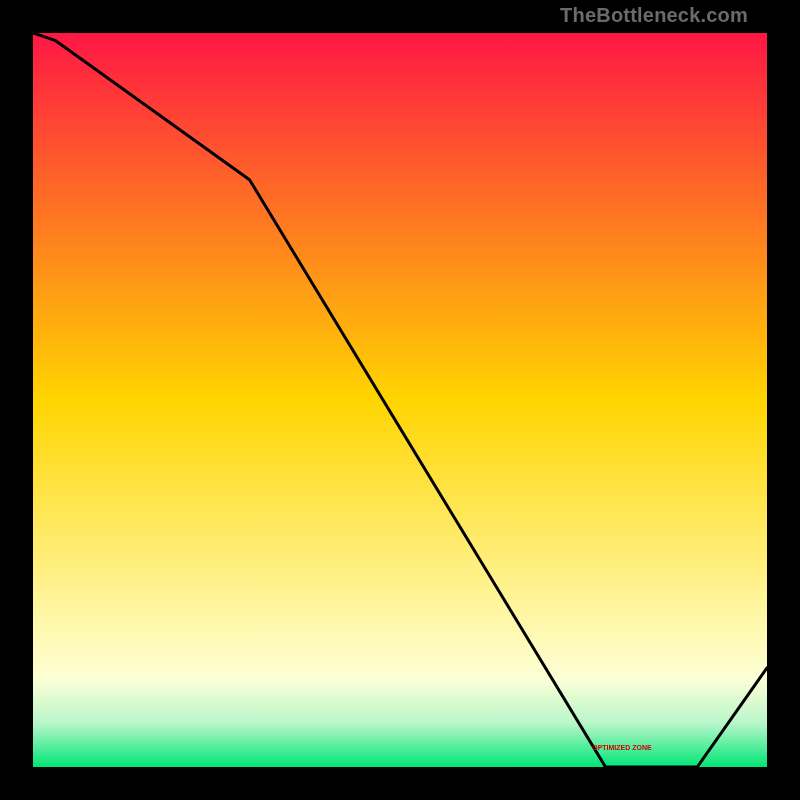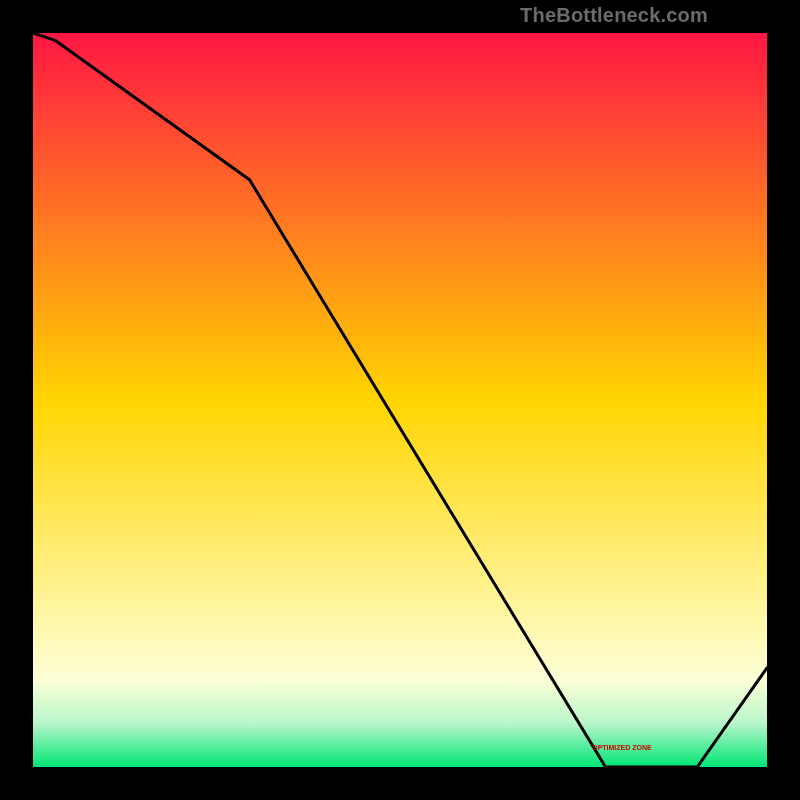--- a/index.html
+++ b/index.html
@@ -8,20 +8,21 @@
     width: 800px;
     height: 800px;
     background: #000000;
     overflow: hidden;
     font-family: Arial, Helvetica, sans-serif;
   }
   .container {
     position: relative;
     width: 720px;
     height: 800px;
+    padding-left: 40px;
   }
   .watermark {
     position: absolute;
     top: 4px;
     right: 12px;
     color: #6b6b6b;
     font-size: 20px;
     font-weight: 600;
     letter-spacing: 0.2px;
     z-index: 4;

